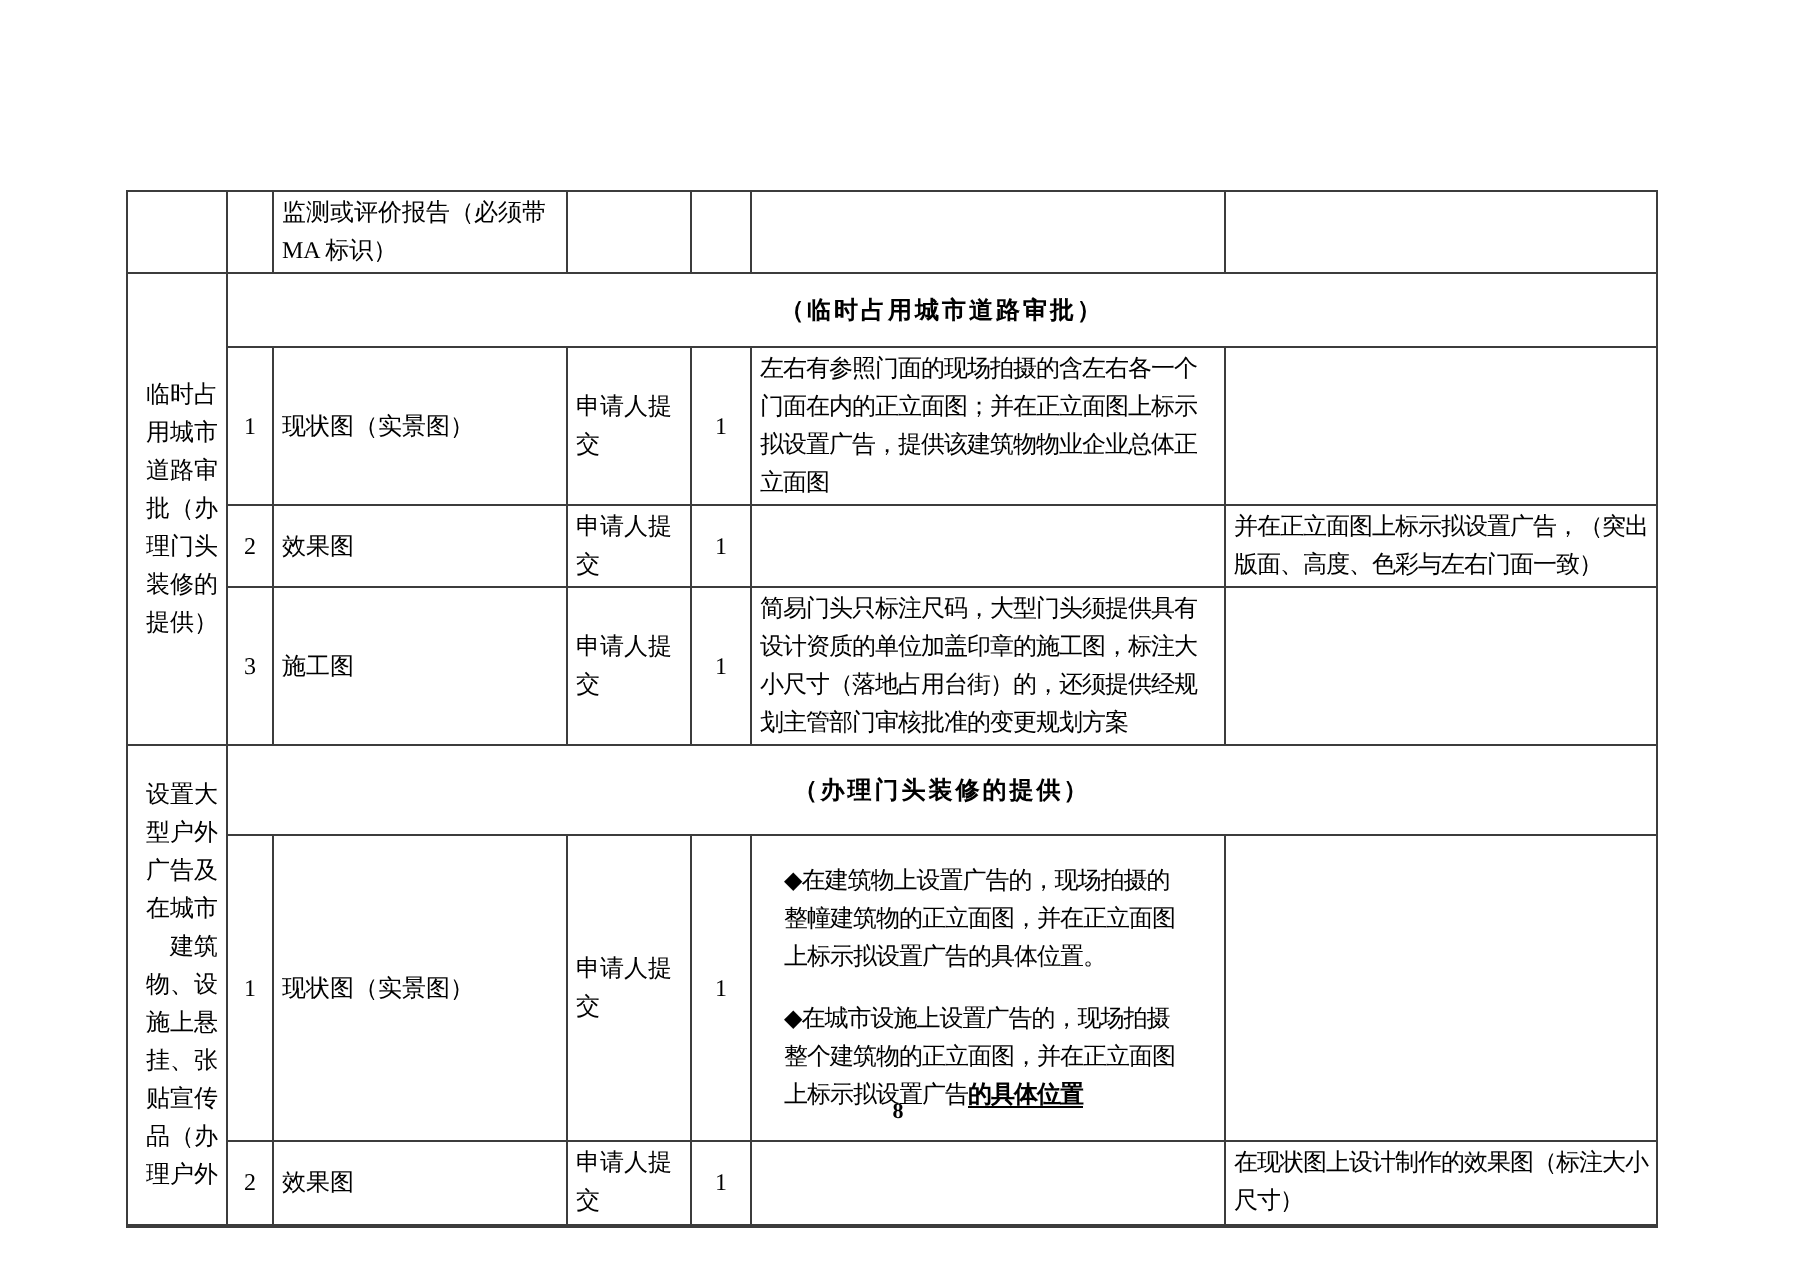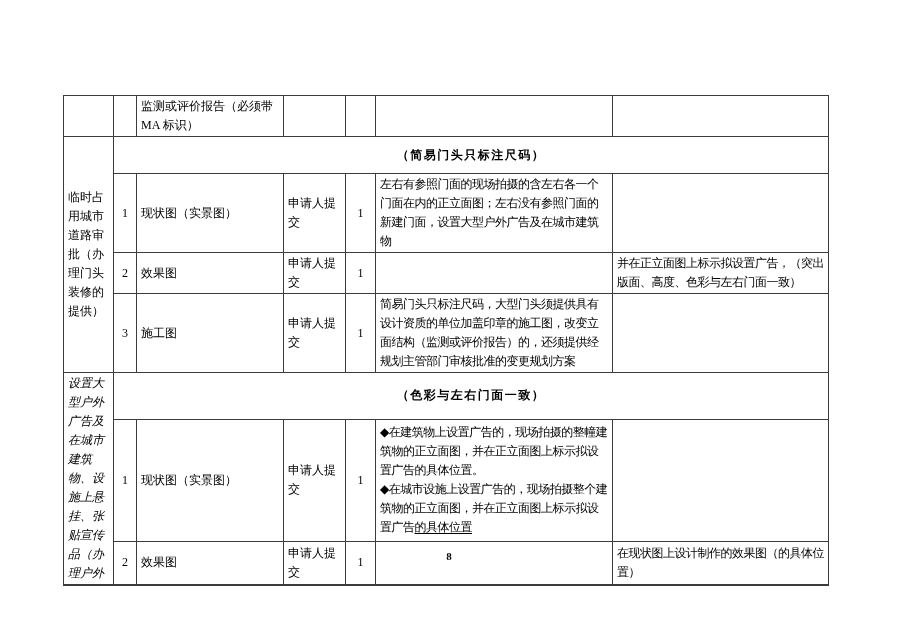--- a/index.html
+++ b/index.html
@@ -30,45 +30,45 @@
   table.doc td {
     border: 1px solid #3c3c3c;
     padding: 1px 4px;
     font-size: 12px;
     line-height: 19px;
     vertical-align: middle;
     overflow: hidden;
     word-break: break-all;
   }
   td.cat {
-    text-align: left;
+    text-align: right;
     padding: 1px 2px;
     font-size: 13px;
     line-height: 20px;
   }
-  td.cat2 { line-height: 17.5px; font-style: italic; }
+  td.cat2 { line-height: 17.5px; }
   td.num, td.cnt {
     text-align: center;
     padding: 1px 1px;
   }
   td.submitter { }
   td.sec-header {
     text-align: center;
     font-weight: bold;
     font-size: 15px;
     letter-spacing: 1.5px;
     padding: 2px 0;
   }
   td.desc, td.remark {
     letter-spacing: -0.5px;
     line-height: 19px;
     vertical-align: middle;
   }
-  .u { text-decoration: underline; text-underline-offset: 2px; }
-  .bullets div { margin: 0; }
+  .u { text-decoration: underline; text-underline-offset: 2px; font-weight: bold; }
+  .bullets div { margin: 12px; }
   .page-num {
     position: absolute;
     top: 550px;
     left: 0;
     width: 898px;
     text-align: center;
     font-size: 11px;
     font-weight: bold;
     font-family: "Liberation Serif", "DejaVu Serif", serif;
   }
@@ -95,53 +95,53 @@
       <td class="num"></td>
       <td>监测或评价报告（必须带 MA 标识）</td>
       <td class="submitter"></td>
       <td class="cnt"></td>
       <td class="desc"></td>
       <td class="remark"></td>
     </tr>
 
     <tr style="height:37px">
       <td class="cat" rowspan="4">临时占用城市道路审批（办理门头装修的提供）</td>
-      <td class="sec-header" colspan="6">（简易门头只标注尺码）</td>
+      <td class="sec-header" colspan="6">（临时占用城市道路审批）</td>
     </tr>
 
     <tr style="height:60px">
       <td class="num">1</td>
       <td>现状图（实景图）</td>
       <td class="submitter">申请人提交</td>
       <td class="cnt">1</td>
-      <td class="desc">左右有参照门面的现场拍摄的含左右各一个门面在内的正立面图；左右没有参照门面的新建门面，设置大型户外广告及在城市建筑物</td>
+      <td class="desc">左右有参照门面的现场拍摄的含左右各一个门面在内的正立面图；并在正立面图上标示拟设置广告，提供该建筑物物业企业总体正立面图</td>
       <td class="remark"></td>
     </tr>
 
     <tr style="height:40px">
       <td class="num">2</td>
       <td>效果图</td>
       <td class="submitter">申请人提交</td>
       <td class="cnt">1</td>
       <td class="desc"></td>
       <td class="remark">并在正立面图上标示拟设置广告，（突出版面、高度、色彩与左右门面一致）</td>
     </tr>
 
     <tr style="height:65px">
       <td class="num">3</td>
       <td>施工图</td>
       <td class="submitter">申请人提交</td>
       <td class="cnt">1</td>
-      <td class="desc">简易门头只标注尺码，大型门头须提供具有设计资质的单位加盖印章的施工图，改变立面结构（监测或评价报告）的，还须提供经规划主管部门审核批准的变更规划方案</td>
+      <td class="desc">简易门头只标注尺码，大型门头须提供具有设计资质的单位加盖印章的施工图，标注大小尺寸（落地占用台街）的，还须提供经规划主管部门审核批准的变更规划方案</td>
       <td class="remark"></td>
     </tr>
 
     <tr style="height:45px">
       <td class="cat cat2" rowspan="3">设置大型户外广告及在城市建筑物、设施上悬挂、张贴宣传品（办理户外</td>
-      <td class="sec-header" colspan="6">（色彩与左右门面一致）</td>
+      <td class="sec-header" colspan="6">（办理门头装修的提供）</td>
     </tr>
 
     <tr style="height:107px">
       <td class="num">1</td>
       <td>现状图（实景图）</td>
       <td class="submitter">申请人提交</td>
       <td class="cnt">1</td>
       <td class="desc bullets">
         <div>
           <span>◆在建筑物上设置广告的，现场拍摄的整幢建筑物的正立面图，并在正立面图上标示拟设置广告的具体位置。</span>
@@ -152,21 +152,21 @@
       </td>
       <td class="remark"></td>
     </tr>
 
     <tr style="height:42px">
       <td class="num">2</td>
       <td>效果图</td>
       <td class="submitter">申请人提交</td>
       <td class="cnt">1</td>
       <td class="desc"></td>
-      <td class="remark">在现状图上设计制作的效果图（的具体位置）</td>
+      <td class="remark">在现状图上设计制作的效果图（标注大小尺寸）</td>
     </tr>
 
   </tbody>
     </table>
 
   <div class="page-num">8</div>
 
 </div>
 
 </body></html>

